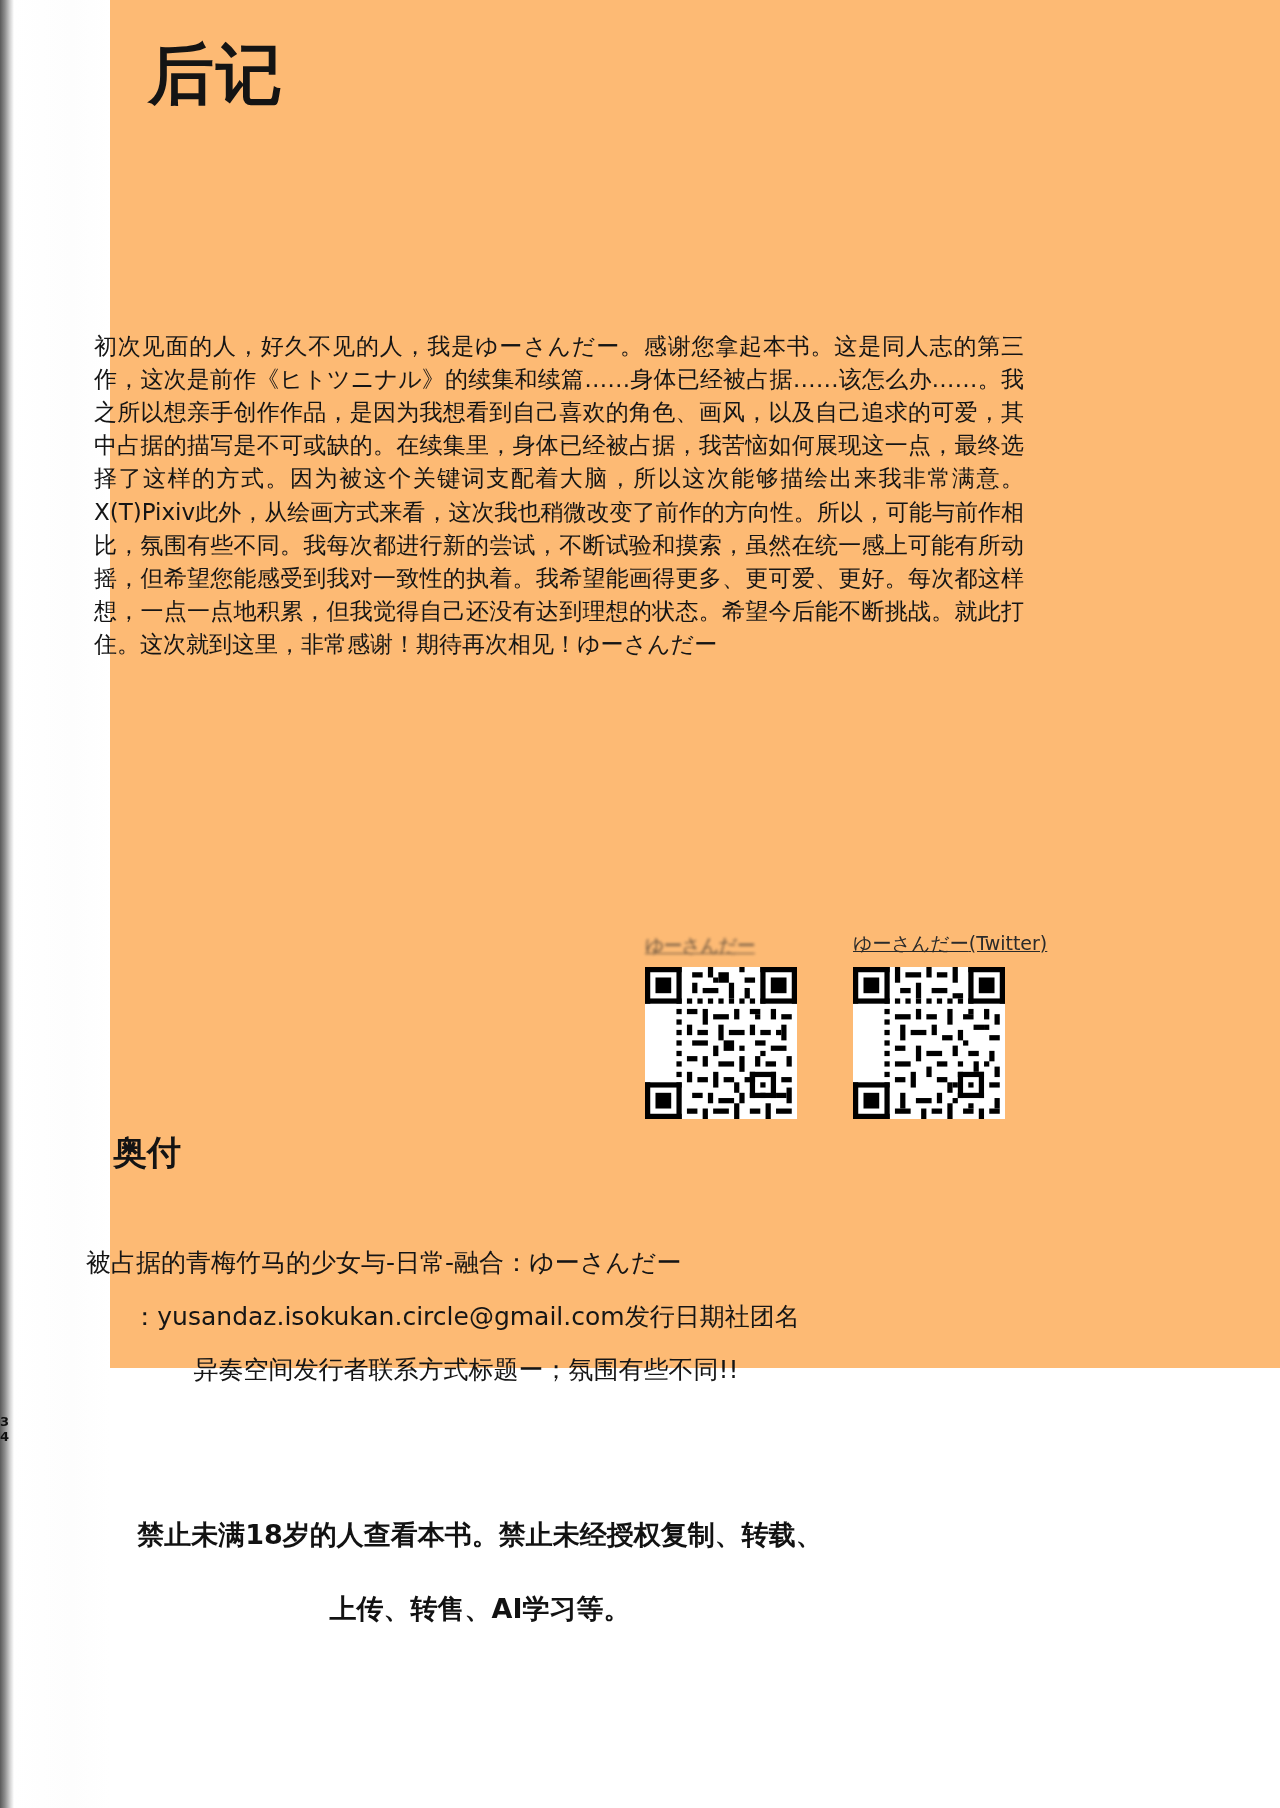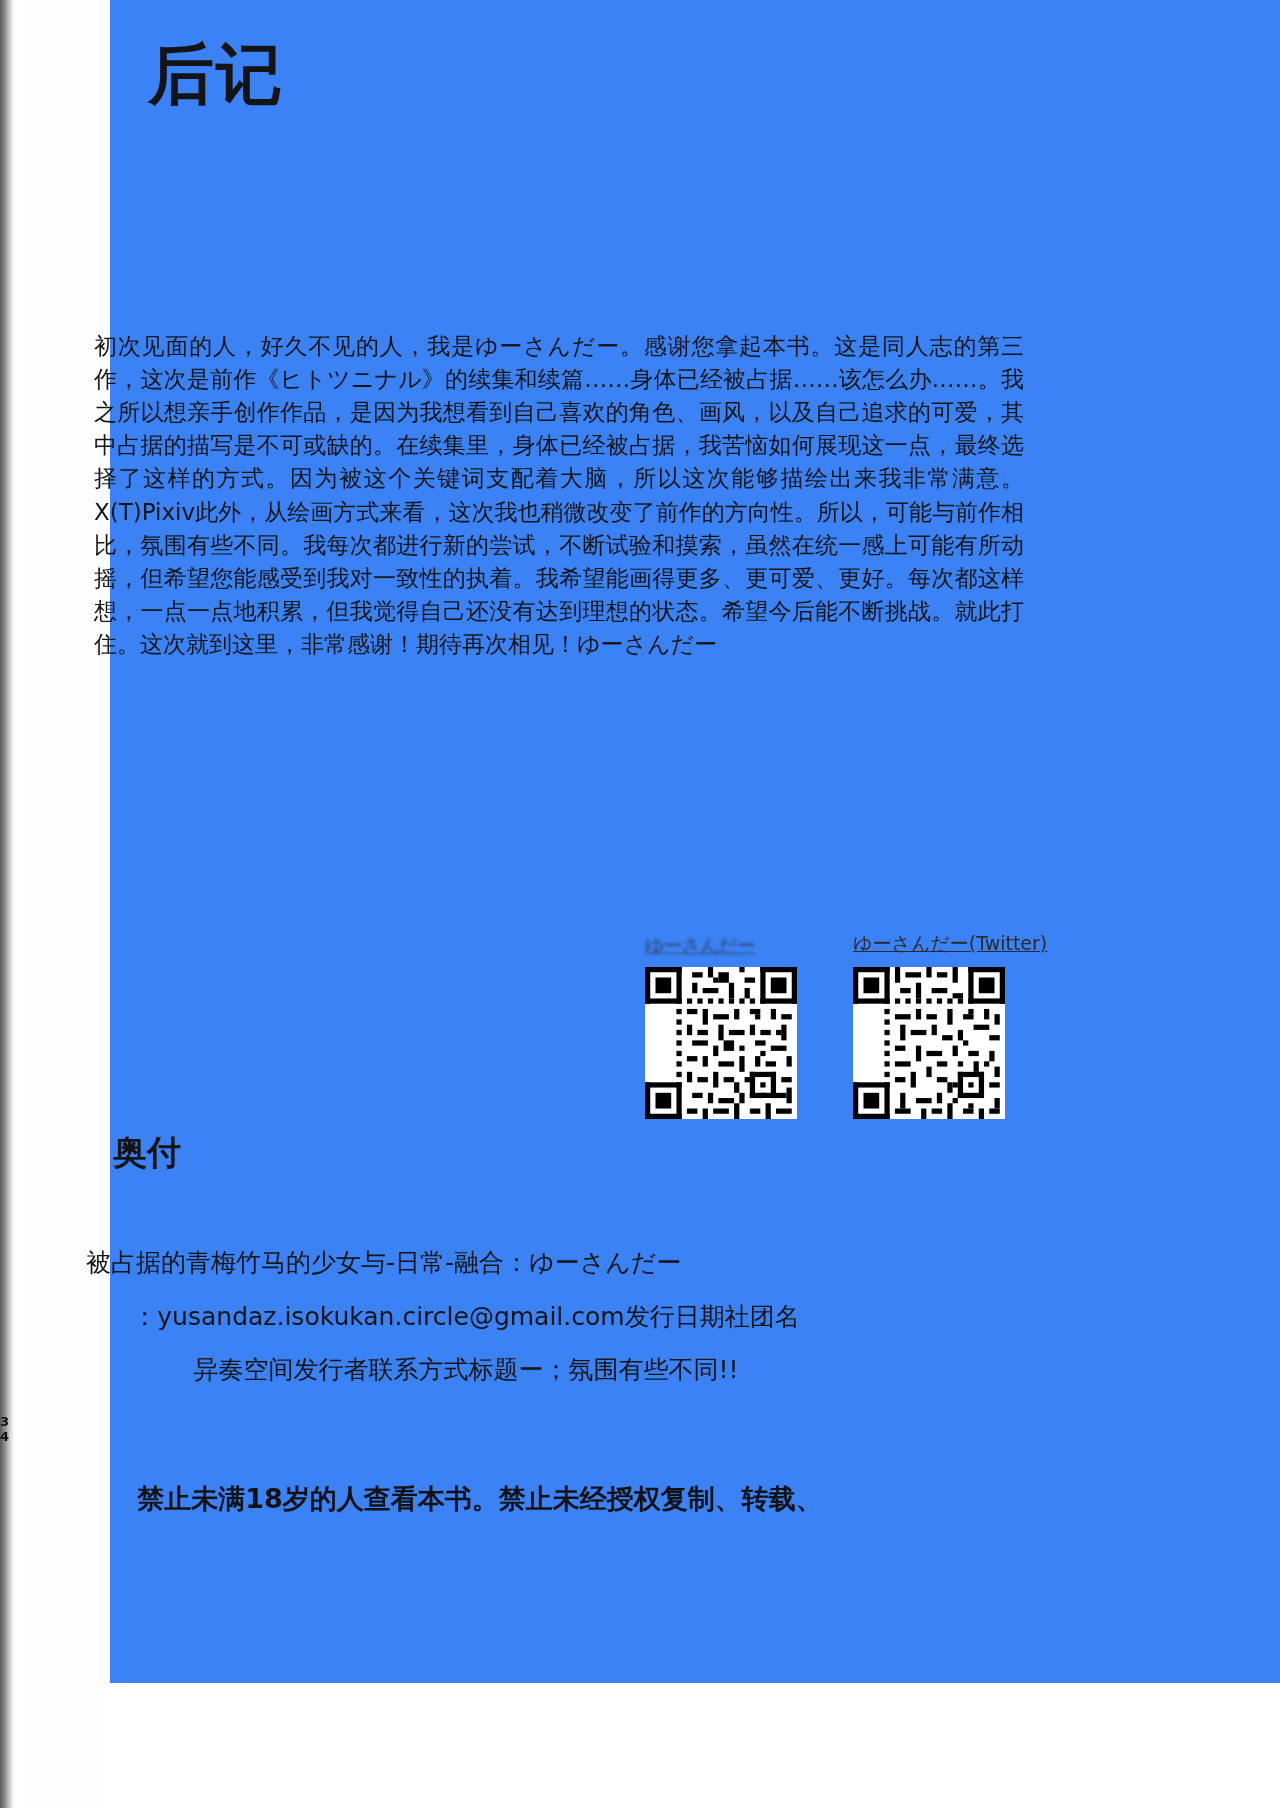--- a/index.html
+++ b/index.html
@@ -32,22 +32,22 @@
     width: 96px;
     height: 1808px;
     background: linear-gradient(to right, #ffffff 0%, #fdfdfd 60%, #ffffff 100%);
   }
 
   .sheet {
     position: absolute;
     left: 110px;
     top: 0;
     width: 1170px;
-    height: 1683px;
-    background: #3b82f6;
+    height: 1368px;
+    background: #fdba74;
   }
 
   .title-afterword {
     position: absolute;
     left: 38px;
     top: 30px;
     font-size: 66px;
     font-weight: 700;
     letter-spacing: 2px;
     color: #141414;
@@ -137,21 +137,21 @@
     position: absolute;
     left: -30px;
     top: 1480px;
     width: 800px;
     font-size: 27px;
     line-height: 1.42;
     font-weight: 600;
     text-align: center;
     color: #121212;
   }
-  .notice .ln { display: block; }
+  .notice .ln { display: block; margin-top: 36px; }
 </style>
 </head>
 <body>
 
 <div class="page-edge"></div>
 <div class="page-edge-2"></div>
 
 <div class="sheet">
 
   <div class="title-afterword">后记</div>
@@ -381,15 +381,16 @@
     <span class="ln">异奏空间发行者联系方式标题ー；氛围有些不同!!</span>
   </div>
 
   <div class="page-number">
       <div>3</div>
       <div>4</div>
     </div>
 
   <div class="notice">
     <span class="ln">禁止未满18岁的人查看本书。禁止未经授权复制、转载、</span>
+    <span class="ln">上传、转售、AI学习等。</span>
   </div>
 
 </div>
 
 </body></html>

